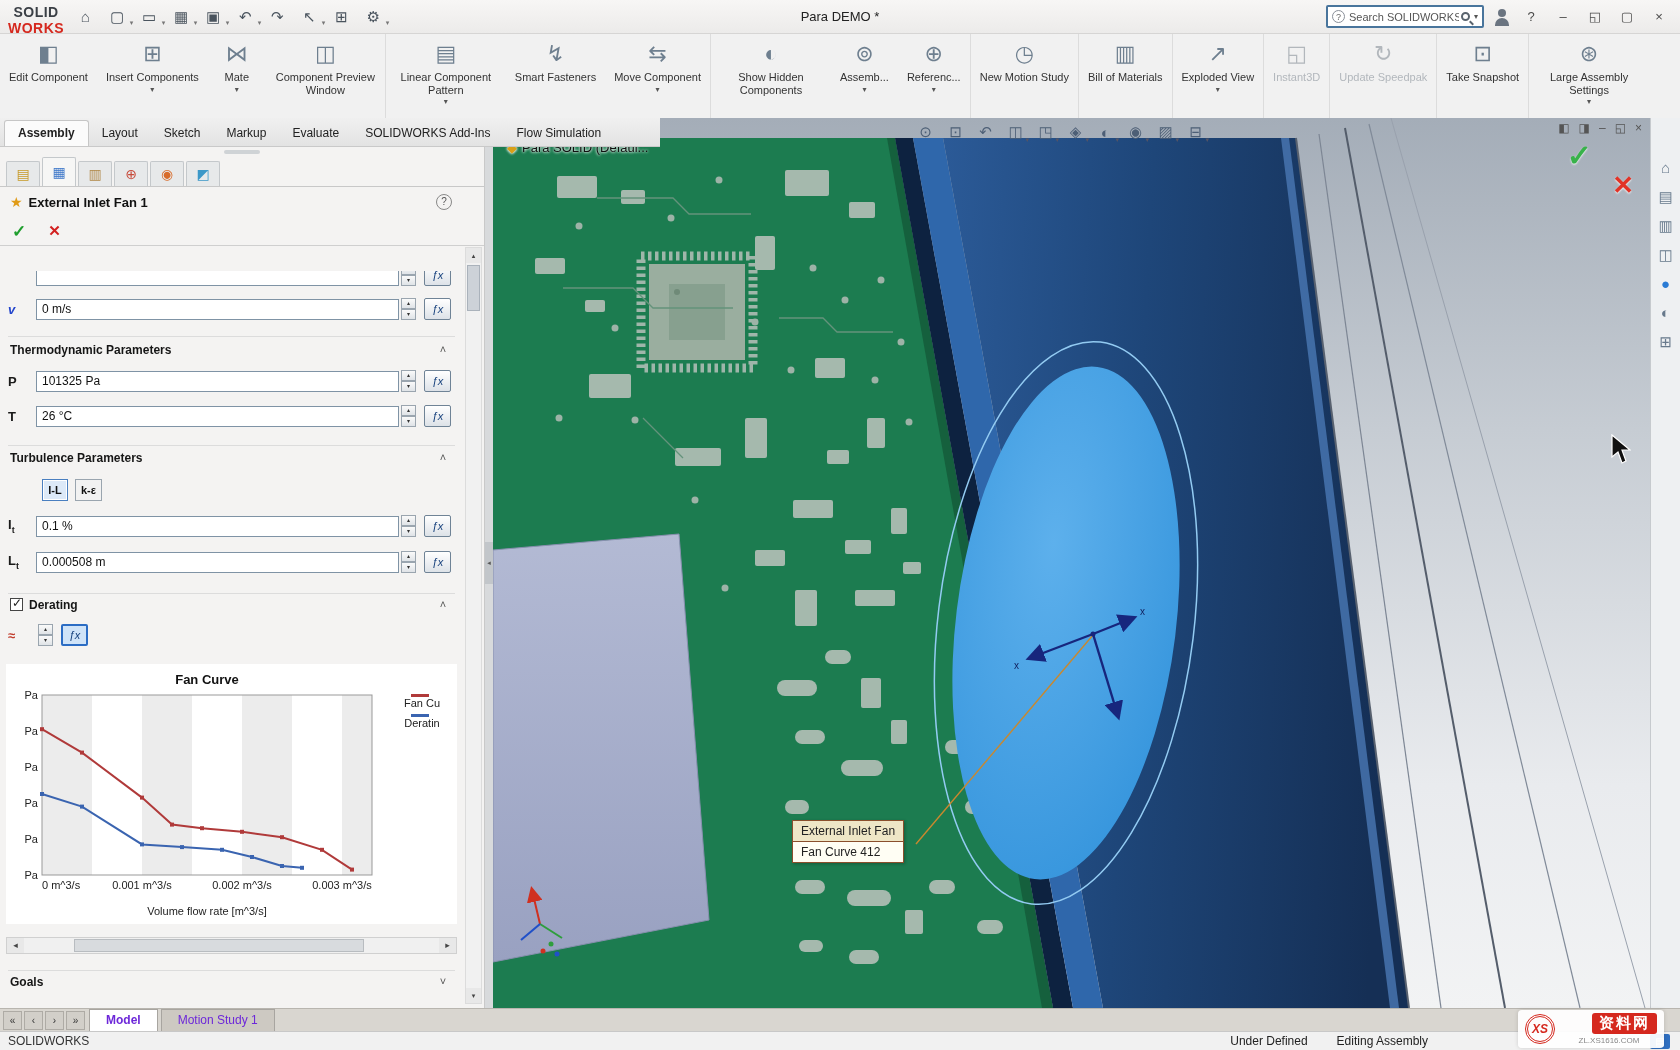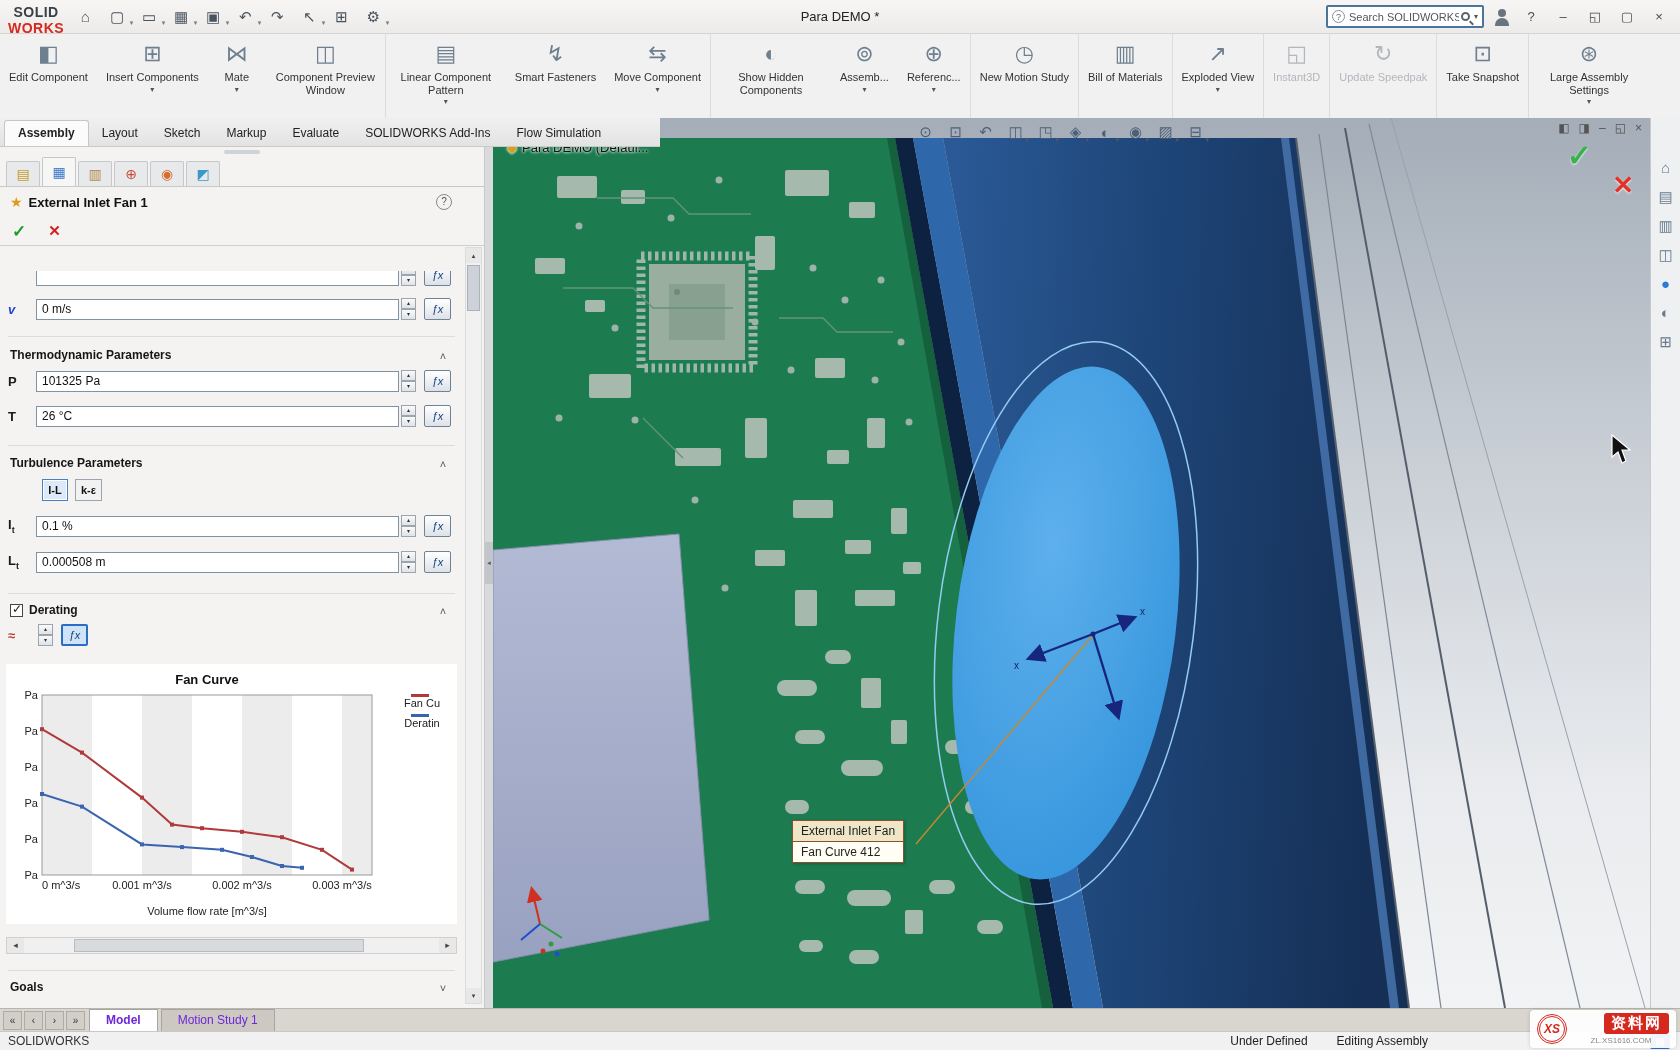--- a/index.html
+++ b/index.html
@@ -80,21 +80,21 @@
   .spin { width:15px; height:22px; margin-left:2px; display:flex; flex-direction:column; flex:none; }
   .spin i { flex:1; background:linear-gradient(#fafafa,#dfe3e7); border:1px solid #9aa5af; font-style:normal;
     font-size:6px; line-height:8px; text-align:center; color:#333; }
   .spin .up::before { content:"▴"; } .spin .dn::before { content:"▾"; }
   .fxbtn { width:27px; height:22px; margin-left:8px; border:1px solid #6f8396; border-radius:2px; flex:none;
     background:linear-gradient(#ffffff,#dde2e8); font-size:11px; font-style:italic; color:#16407c; }
   .fxbtn.hot { border:2px solid #2b6cc4; background:#cfe3f8; }
   .cliprow { height:16px; overflow:hidden; margin:0 12px 0 8px; }
   .cliprow .prow { margin:0; transform:translateY(-9px); }
   .sep { height:1px; background:#dcdcdc; margin:0 8px; }
-  .sect { display:flex; align-items:flex-end; margin:0 10px; height:19px; }
+  .sect { display:flex; align-items:flex-start; margin:0 10px; height:19px; }
   .stitle { font-weight:bold; font-size:12px; color:#161616; }
   .chev { margin-left:auto; width:20px; text-align:center; color:#555; font-size:11px; background:none; border:none; }
   .chev.up::after { content:"˄"; } .chev.down::after { content:"˅"; }
   .tmodes { margin:9px 0 0 42px; display:flex; gap:7px; height:22px; }
   .tmode { min-width:26px; padding:0 5px; font-size:11px; font-weight:bold; border:1px solid #9aa5af; background:#f2f2f2; color:#111; }
   .tmode.active { background:#dce9f8; border:1px solid #4a7fc0; box-shadow:inset 0 0 0 1px #fff; }
   .cb { width:13px; height:13px; border:1px solid #444; background:#fff; margin-right:6px; position:relative; flex:none; }
   .cb.checked::after { content:"✓"; position:absolute; left:1px; top:-3px; font-size:12px; color:#222; }
   .chartbox { margin:16px 6px 0; background:#fff; height:260px; position:relative; }
   .chartbox svg { position:absolute; left:0; top:5px; }
@@ -149,21 +149,21 @@
   
   .statusbar { position:absolute; left:0; top:1031px; width:1680px; height:19px; background:#f1f1f1;
     border-top:1px solid #c8c8c8; display:flex; align-items:center; padding:0 8px; font-size:12px; }
   .sb-app { color:#333; }
   .sb-spacer { flex:1; }
   .sb-status { margin-right:29px; }
   .sb-mode { margin-right:222px; }
   .sb-icon { width:20px; height:15px; background:#2f6fc1; color:#fff; font-size:10px; text-align:center;
     line-height:15px; border-radius:2px; margin-right:2px; }
   
-  .watermark { position:absolute; right:4px; bottom:2px; z-index:60; display:flex; align-items:center;
+  .watermark { position:absolute; right:16px; bottom:2px; z-index:60; display:flex; align-items:center;
     background:rgba(255,255,255,.93); padding:3px 7px; border-radius:4px; box-shadow:0 0 4px rgba(0,0,0,.15); }
   .wm-circle { width:30px; height:30px; border:3px double #d5281e; border-radius:50%; color:#d5281e;
     font-weight:bold; font-style:italic; font-size:12px; display:flex; align-items:center; justify-content:center; margin-right:6px; }
   .wm-brand { background:#d5281e; color:#fff; font-size:15px; font-weight:bold; padding:1px 7px; border-radius:3px; letter-spacing:2px;margin-left:31px; }
   .wm-domain { font-size:8px; color:#888; margin-top:2px; text-align:center; }
   svg text { font-family:"Liberation Sans", sans-serif; }
 </style>
 </head>
 <body>
 
@@ -699,21 +699,21 @@
         <line x1="47" y1="806" x2="69" y2="820" stroke="#2e9e3c" stroke-width="2"></line>
         <line x1="47" y1="806" x2="28" y2="822" stroke="#2050c8" stroke-width="2"></line>
         <circle cx="58" cy="826" r="2.5" fill="#2e9e3c"></circle>
         <circle cx="50" cy="833" r="2.5" fill="#d03020"></circle>
         <circle cx="64" cy="836" r="2.5" fill="#2050c8"></circle>
       </g>
     </svg>
 
     <div class="feature-tree">
       <span class="ft-icon">◆</span>
-      <span>Para DEMO  (Defaul...</span>
+      <span>Para SOLID  (Defaul...</span>
     </div>
 
     <div class="headsup">
 
         <button class="hicon">
           <span>⊙</span>
         </button>
 
         <button class="hicon">
           <span>⊡</span>

